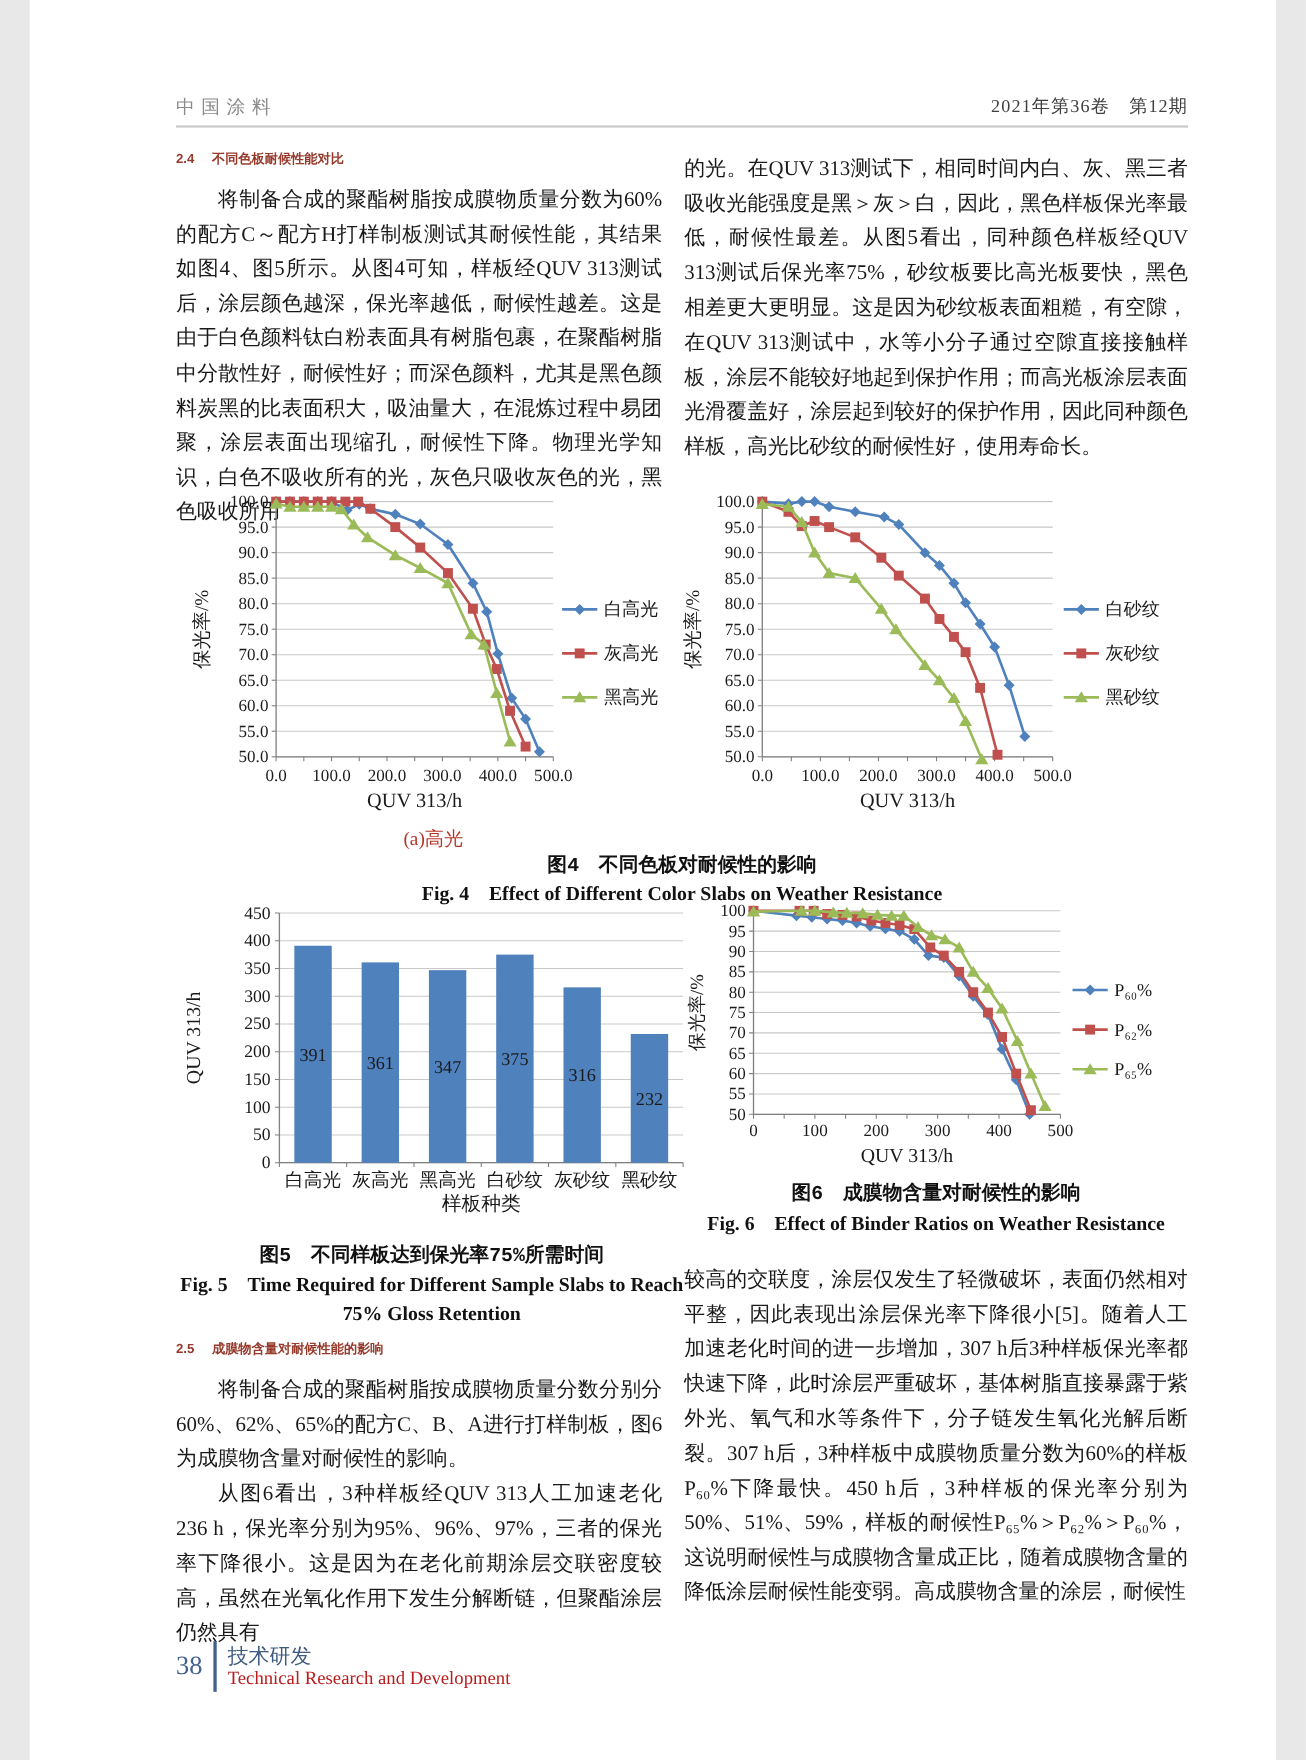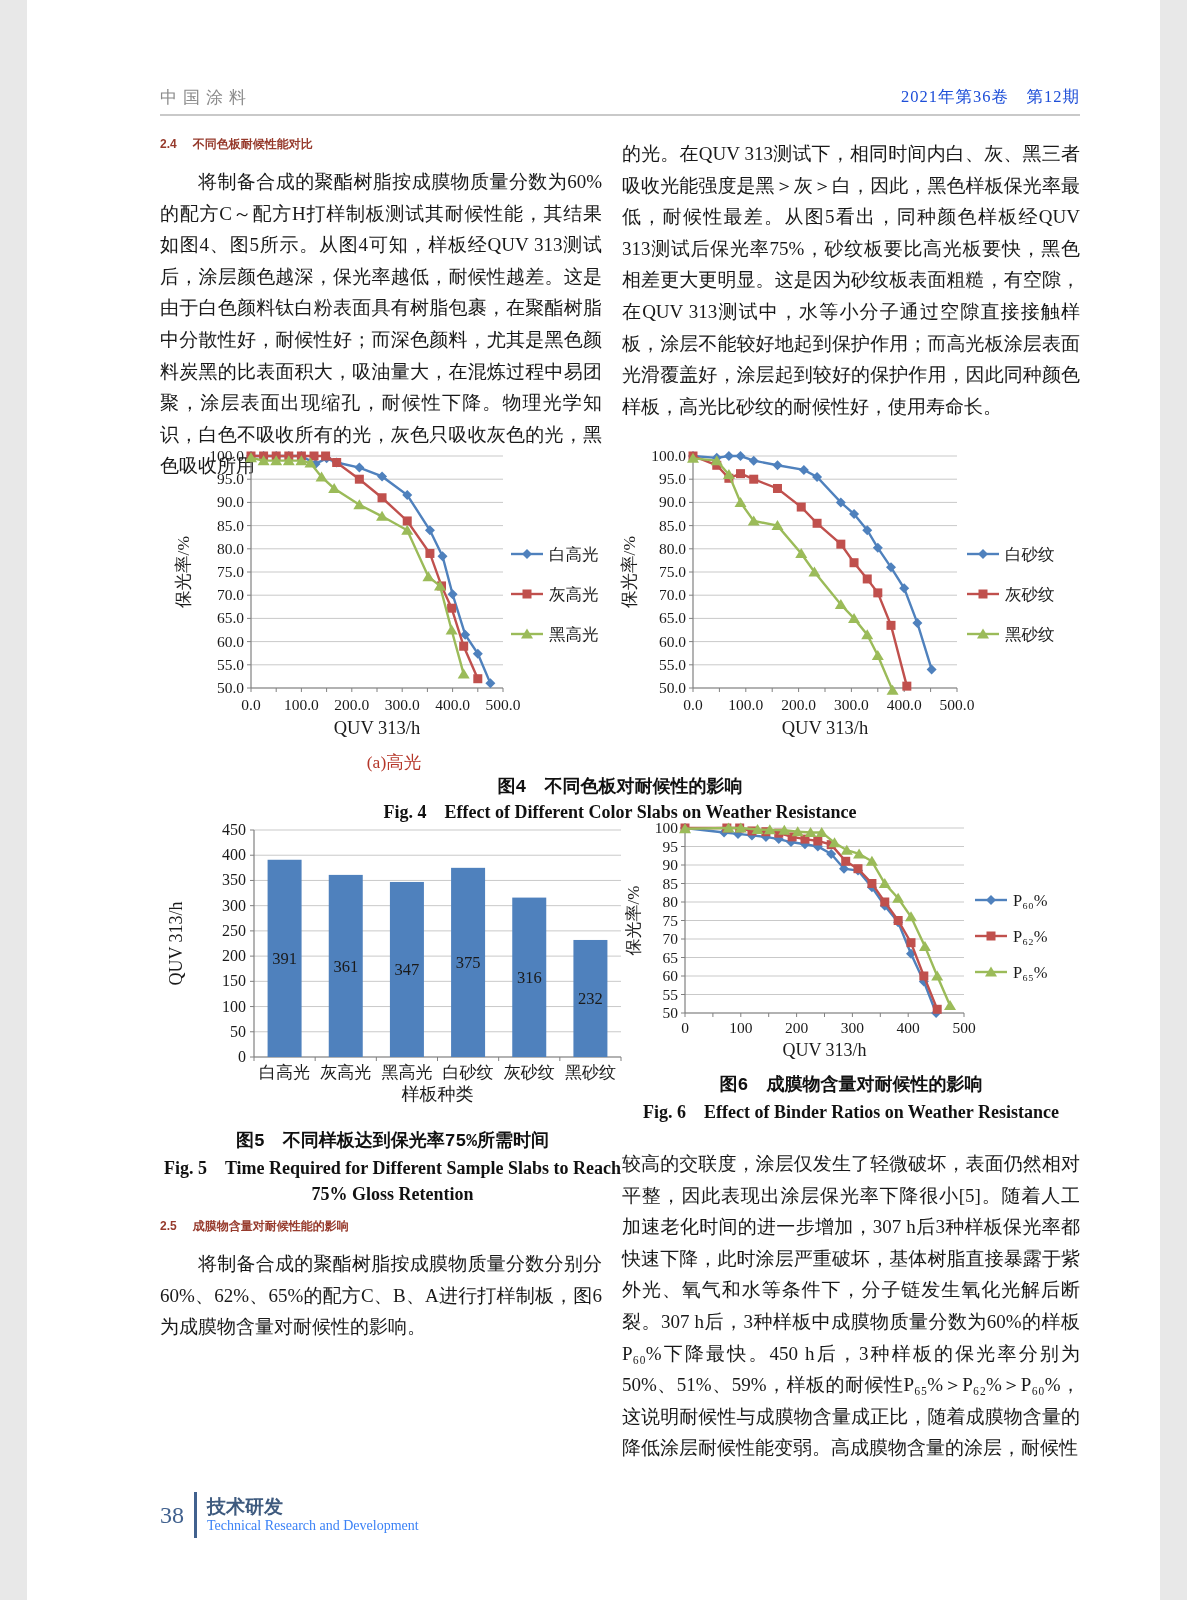--- a/index.html
+++ b/index.html
@@ -1,34 +1,34 @@
 <!DOCTYPE html>
 <html><head>
 <meta charset="utf-8">
 <style>
   html,body{margin:0;padding:0;background:#e8e8e8;}
   .page{position:relative;width:1133px;height:1600px;background:#ffffff;margin:0 auto;
         font-family:"Liberation Serif",serif;color:#191919;overflow:hidden;}
   .abs{position:absolute;}
   .hdr-left{left:133px;top:86px;font-size:17px;color:#8a8a8a;letter-spacing:6px;}
-  .hdr-right{left:600px;top:86px;width:453px;text-align:right;font-size:16.5px;color:#1d4ed8;letter-spacing:1px;}
+  .hdr-right{left:600px;top:86px;width:453px;text-align:right;font-size:16.5px;color:#404040;letter-spacing:1px;}
   .hdr-rule{left:133px;top:114px;width:920px;height:2px;background:#c9c9c9;}
   .sec-head{font-family:"Liberation Sans",sans-serif;font-weight:bold;font-size:12px;color:#963a2c;}
   .sec-head .num{margin-right:16px;}
   .para{font-size:19px;line-height:31.6px;text-align:justify;text-justify:inter-ideograph;}
   .para p{margin:0;text-indent:2em;}
   .col-l{left:133px;width:442px;}
   .col-r{left:595px;width:458px;}
   .subcap{font-size:17.5px;color:#b5372a;text-align:center;}
   .cap-zh{font-family:Liberation Mono, monospace;font-weight:bold;font-size:18px;color:#111;text-align:center;}
   .cap-en{font-weight:bold;font-size:18px;color:#111;text-align:center;}
   .footer-num{font-size:24px;color:#41618e;}
   .footer-bar{width:3px;height:46px;background:#41618e;}
-  .footer-zh{font-family:"Liberation Sans",sans-serif;font-weight:bold;font-size:19px;color:#3e5a7e;line-height:22px;}
-  .footer-en{font-size:14px;color:#3b82f6;line-height:16px;}
+  .footer-zh{font-family:"Liberation Sans",sans-serif;font-weight:normal;font-size:19px;color:#3e5a7e;line-height:22px;}
+  .footer-en{font-size:17px;color:#b91c1c;line-height:16px;}
   .footer-wrap{display:flex;align-items:center;gap:10px;}
   svg text{font-family:"Liberation Serif",serif;fill:#1a1a1a;}
 </style>
 </head>
 <body>
 
 <div class="page">
 
   <div class="abs hdr-left">中国涂料</div>
   <div class="abs hdr-right">2021年第36卷　第12期</div>
@@ -342,20 +342,21 @@
 
   <div class="abs cap-zh" style="left:133px;top:1128px;width:465px;">图5　不同样板达到保光率75%所需时间</div>
   <div class="abs cap-en" style="left:133px;top:1156px;width:465px;">Fig. 5　Time Required for Different Sample Slabs to Reach</div>
   <div class="abs cap-en" style="left:133px;top:1184px;width:465px;">75% Gloss Retention</div>
 
   <div class="abs col-l sec-head" style="top:1218px;">
     <span class="num">2.5</span><span>成膜物含量对耐候性能的影响</span>
   </div>
   <div class="abs col-l para" style="top:1248px;">
     <p>将制备合成的聚酯树脂按成膜物质量分数分别分60%、62%、65%的配方C、B、A进行打样制板，图6为成膜物含量对耐候性的影响。</p>
+    <p>从图6看出，3种样板经QUV 313人工加速老化236 h，保光率分别为95%、96%、97%，三者的保光率下降很小。这是因为在老化前期涂层交联密度较高，虽然在光氧化作用下发生分解断链，但聚酯涂层仍然具有</p>
   </div>
 
   <svg class="abs" style="left:598px;top:820px;" width="455" height="240">
       <line x1="60" x2="339" y1="8" y2="8" stroke="#c9c9c9" stroke-width="1"></line>
       <line x1="60" x2="339" y1="26.5" y2="26.5" stroke="#c9c9c9" stroke-width="1"></line>
       <line x1="60" x2="339" y1="45" y2="45" stroke="#c9c9c9" stroke-width="1"></line>
       <line x1="60" x2="339" y1="63.5" y2="63.5" stroke="#c9c9c9" stroke-width="1"></line>
       <line x1="60" x2="339" y1="82" y2="82" stroke="#c9c9c9" stroke-width="1"></line>
       <line x1="60" x2="339" y1="100.5" y2="100.5" stroke="#c9c9c9" stroke-width="1"></line>
       <line x1="60" x2="339" y1="119" y2="119" stroke="#c9c9c9" stroke-width="1"></line>

